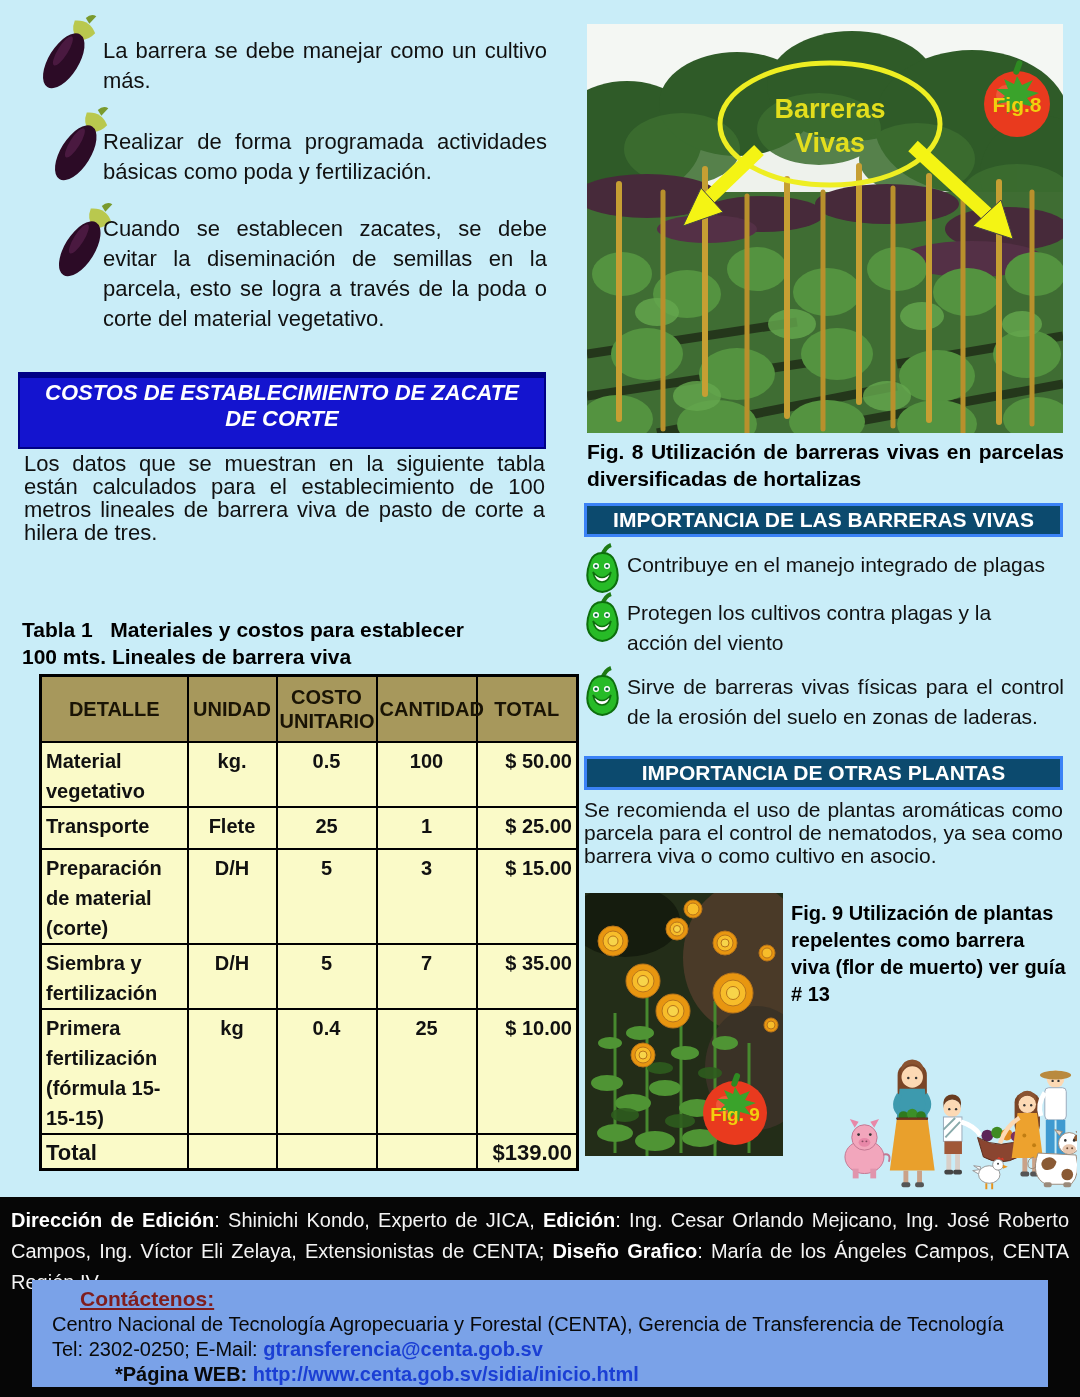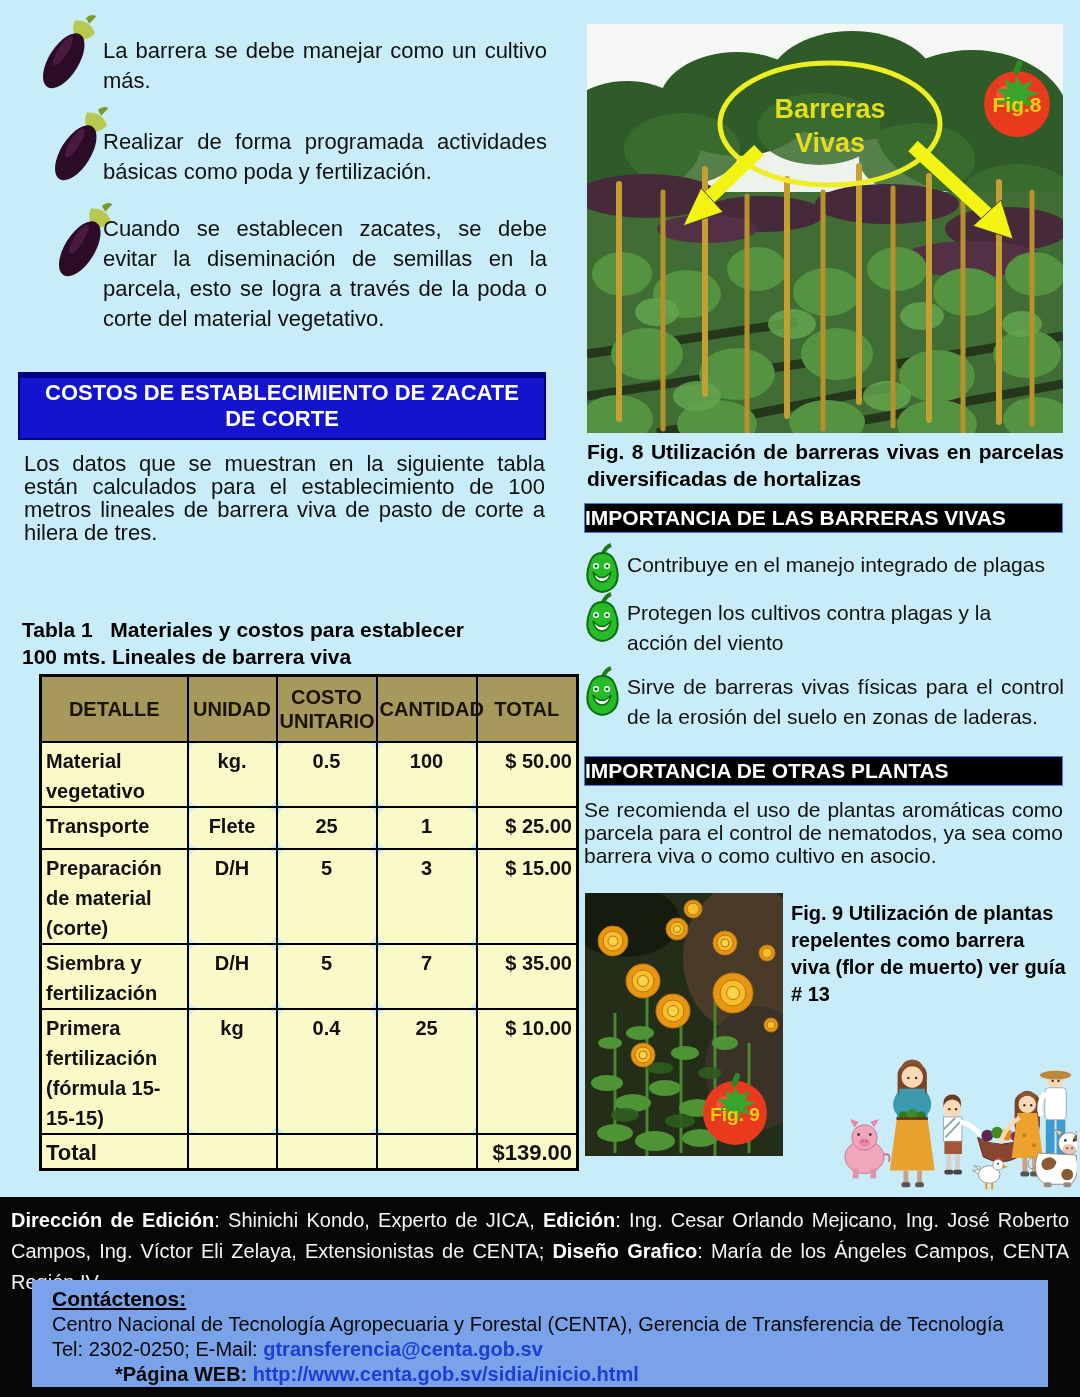--- a/index.html
+++ b/index.html
@@ -4,48 +4,48 @@
 <style>
   html,body{margin:0;padding:0;}
   body{font-family:"Liberation Sans",sans-serif;}
   #page{position:relative;width:1080px;height:1397px;background:#c9edf8;overflow:hidden;}
   .abs{position:absolute;}
 
   
   .lbullet-text{font-size:22px;line-height:30px;color:#111;text-align:justify;}
   .heading-box{background:#1414cf;border:2px solid #000085;border-top:6px solid #000085;
     color:#fff;font-weight:bold;font-size:22px;line-height:26px;text-align:center;
-    box-sizing:border-box;padding:2px 8px 6px;}
-  .bar{background:#000000;border:1px solid #3b82f6;color:#fff;font-weight:bold;
-    font-size:21px;line-height:28px;box-sizing:border-box;}
+    box-sizing:border-box;padding:2px 8px 15px;font-style:italic;}
+  .bar{background:#0c4a6e;border:3px solid #3b82f6;color:#fff;font-weight:bold;
+    font-size:21px;line-height:28px;text-align:center;box-sizing:border-box;}
   .body-par{font-size:22px;line-height:23px;color:#111;text-align:justify;}
   .tbl-title{font-weight:bold;font-size:21px;line-height:27px;color:#000;white-space:pre-wrap;}
 
   table.cost{border-collapse:collapse;border:3px solid #000;table-layout:fixed;}
   table.cost th{background:#a7985c;border:2px solid #000;font-size:20px;font-weight:bold;
     color:#1a1405;text-align:center;vertical-align:middle;padding:2px;line-height:24px;height:60px;}
   table.cost td{background:#fafac8;border:2px solid #000;font-size:20px;font-weight:bold;
     color:#111;vertical-align:top;padding:3px 4px 0 4px;line-height:30px;}
   td.c-det{text-align:left;padding-left:6px;}
-  td.c-mid{text-align:center;border-radius:13px;}
+  td.c-mid{text-align:center;}
   td.c-tot{text-align:right;padding-right:8px;}
   tr.total-row td{font-size:22px;line-height:30px;}
 
   
   .caption{font-weight:bold;font-size:21px;line-height:27px;color:#000;text-align:justify;}
   .rbullet-text{font-size:21px;line-height:30px;color:#111;}
   .just{text-align:justify;}
   .photo-frame{display:block;}
 
   
   #footer-black{background:#060606;}
   .credits{color:#f4f4f4;font-size:20px;line-height:31px;text-align:justify;}
   .credits b{color:#fff;}
   #contact-box{background:#7aa2e8;box-sizing:border-box;padding:6px 20px 0 20px;}
-  .contact-title{font-weight:bold;font-size:21px;text-decoration:underline;color:#000000;line-height:26px;}
+  .contact-title{font-weight:bold;font-size:21px;text-decoration:underline;color:#7f1d1d;line-height:26px;margin-left:28px;}
   .contact-line{font-size:20px;line-height:25px;color:#090909;}
   .contact-link{color:#1b3fd4;font-weight:bold;text-decoration:none;}
   .web-line{margin-left:63px;}
   .blbl{font-weight:bold;}
   svg text{font-family:"Liberation Sans",sans-serif;}
 </style>
 </head>
 <body>
 
 <div id="page">

